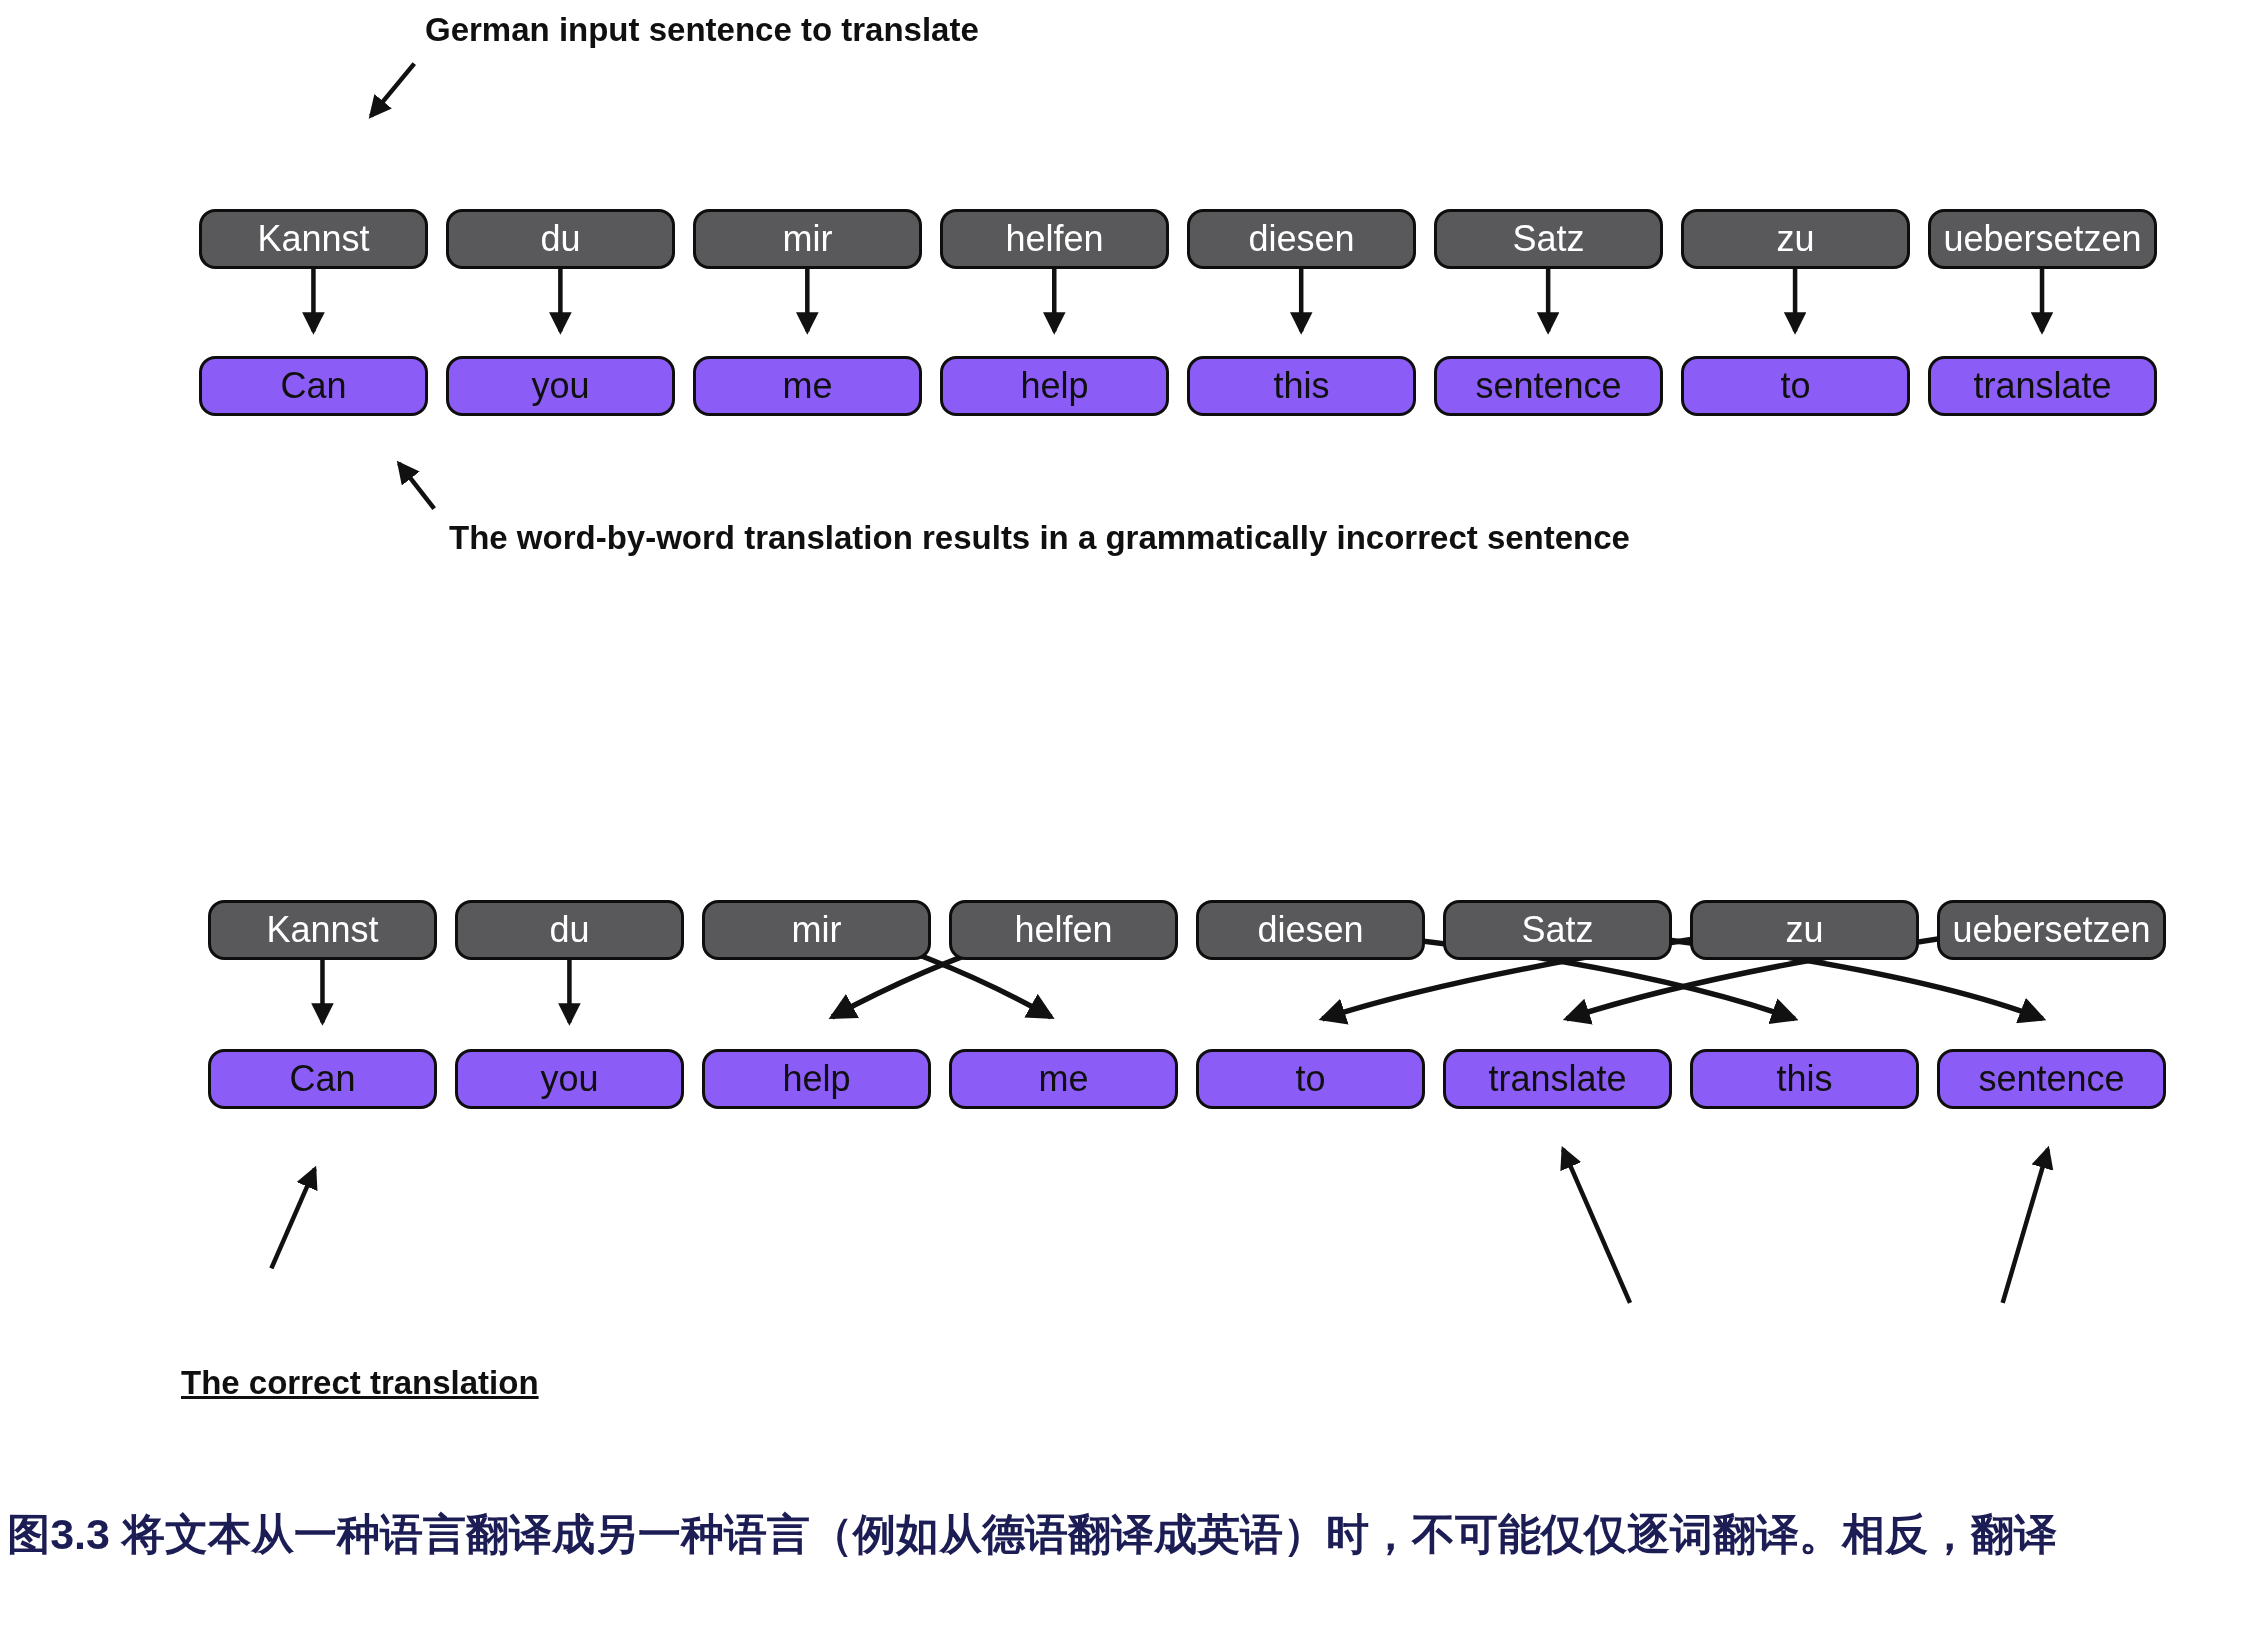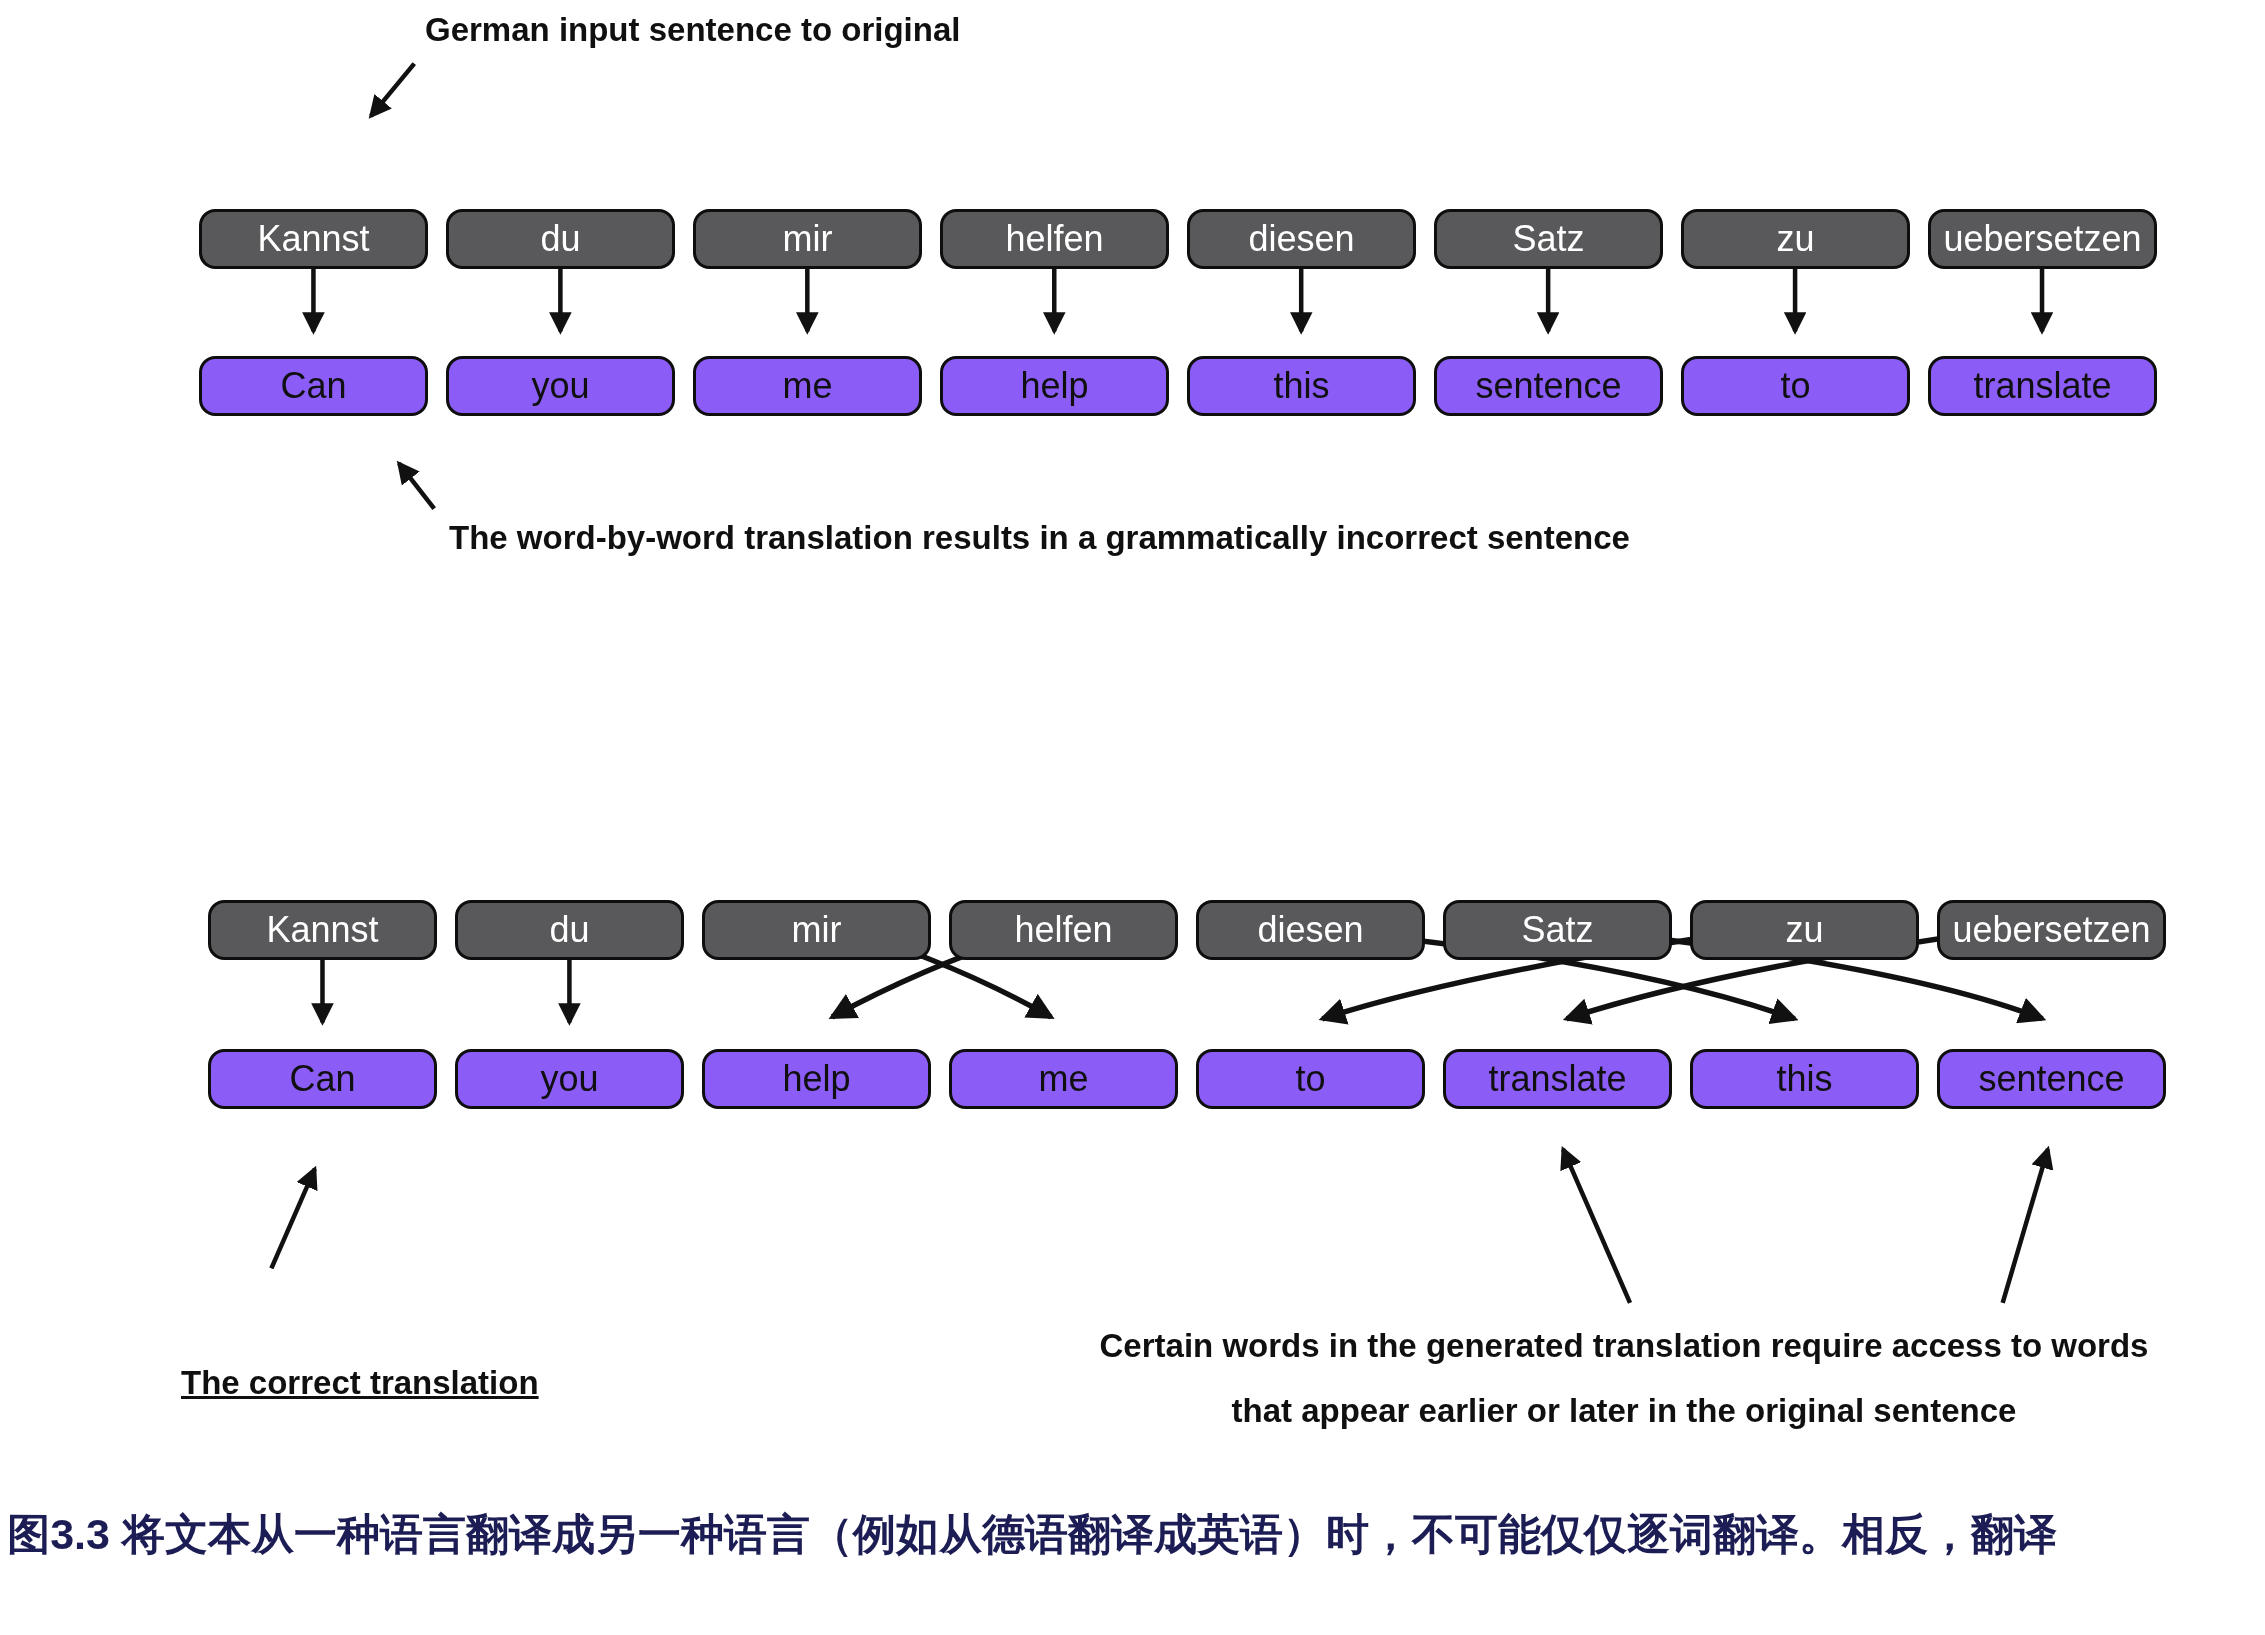--- a/index.html
+++ b/index.html
@@ -79,30 +79,26 @@
     <path class="a" stroke-width="6" marker-end="url(#ah)" d="M1372,1020 Q1772,1052 1984,1126"></path>
     <path class="a" stroke-width="6" marker-end="url(#ah)" d="M1695,1022 Q2092,1062 2258,1126"></path>
     <path class="a" stroke-width="6" marker-end="url(#ah)" d="M1978,1022 Q1628,1072 1462,1126"></path>
     <path class="a" stroke-width="6" marker-end="url(#ah)" d="M2252,1022 Q1908,1068 1732,1126"></path>
 
     <path class="a" stroke-width="5" marker-end="url(#ah)" d="M300,1402 L348,1292"></path>
     <path class="a" stroke-width="5" marker-end="url(#ah)" d="M1802,1440 L1728,1270"></path>
     <path class="a" stroke-width="5" marker-end="url(#ah)" d="M2214,1440 L2264,1270"></path>
   </svg>
 
-  <div class="annot" style="left:425px; top:11px;">German input sentence to original</div>
+  <div class="annot" style="left:425px; top:11px;">German input sentence to translate</div>
 
   <div class="annot" style="left:449px; top:519px;text-align:center;">The word-by-word translation results in a grammatically incorrect sentence</div>
 
   <div class="annot" style="left:181px; top:1364px;text-decoration:underline;">The correct translation</div>
 
-  <div class="annot-block" style="left:991px; top:1313px; width:1266px;">
-    <div>Certain words in the generated translation require access to words</div>
-    <div>that appear earlier or later in the original sentence</div>
-  </div>
 
   <div class="box de" style="left:199px;  top:161px;">Kannst</div>
   <div class="box de" style="left:446px;  top:161px;">du</div>
   <div class="box de" style="left:693px;  top:161px;">mir</div>
   <div class="box de" style="left:940px; top:161px;">helfen</div>
   <div class="box de" style="left:1187px; top:161px;">diesen</div>
   <div class="box de" style="left:1434px; top:161px;">Satz</div>
   <div class="box de" style="left:1681px; top:161px;">zu</div>
   <div class="box de" style="left:1928px; top:161px;">uebersetzen</div>
 

